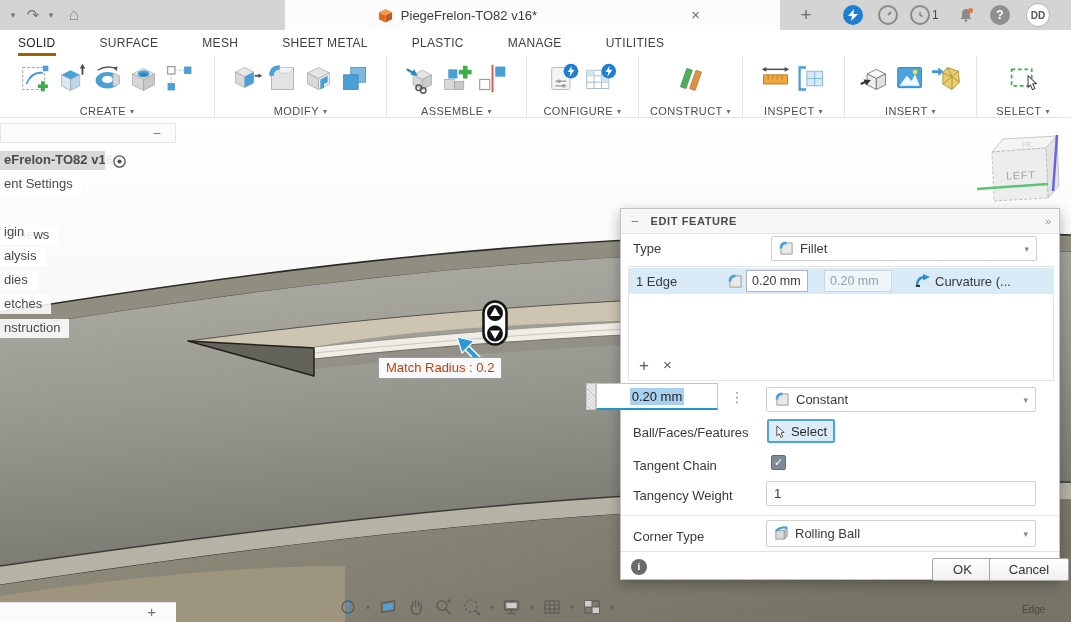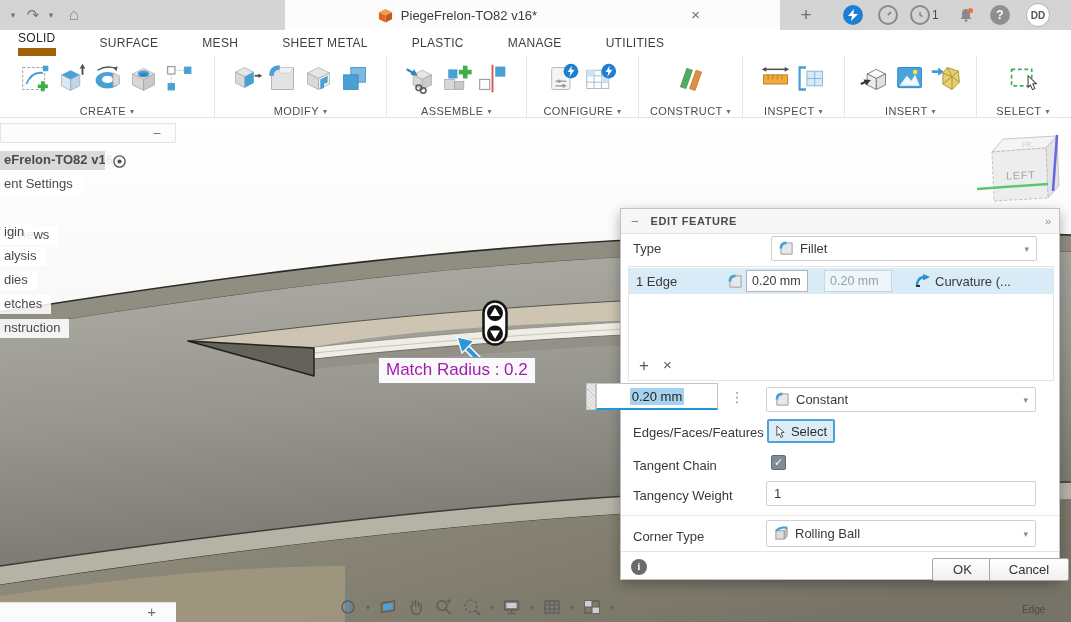--- a/index.html
+++ b/index.html
@@ -12,34 +12,34 @@
   .doc-tab { position:absolute; left:285px; top:0; width:495px; height:30px; background:#fcfcfc; display:flex; align-items:center; justify-content:center; padding-right:150px; gap:8px; }
   .doc-title { font-size:13px; color:#3c3c3c; white-space:nowrap; }
   .doc-close { position:absolute; right:80px; top:7px; color:#6f6f6f; font-size:15px; line-height:15px; cursor:default; }
   .circle-ic { position:absolute; top:5px; width:20px; height:20px; border-radius:50%; display:flex; align-items:center; justify-content:center; }
   .avatar { background:#fff; border:1px solid #b3b3b3; color:#555; font-size:10px; font-weight:bold; }
   .badge-num { position:absolute; top:8px; font-size:12px; color:#4c4c4c; }
 
   
   .ribbon-tabs { position:absolute; left:0; top:30px; width:1071px; height:26px; background:#fff; display:flex; gap:44px; padding-left:18px; align-items:flex-end; }
   .rtab { font-size:12px; color:#3e3e3e; letter-spacing:.3px; padding-bottom:6px; white-space:nowrap; }
-  .rtab.active { border-bottom:8px solid #a16207; padding-bottom:3px; color:#262626; }
+  .rtab.active { border-bottom:3px solid #a16207; padding-bottom:3px; color:#262626; }
 
   
   .ribbon { position:absolute; left:0; top:56px; width:1071px; height:62px; background:#fff; border-bottom:1px solid #e3e3e3; display:flex; }
   .rgroup { height:100%; display:flex; flex-direction:column; align-items:center; padding-top:3px; border-right:1px solid #e6e6e6; }
   .rgroup:last-child { border-right:none; }
   .ric-row { display:flex; align-items:center; gap:3px; height:40px; }
   .ric { width:33px; height:33px; }
   .rlabel { margin-top:7px; font-size:11px; color:#4d4d4d; letter-spacing:.4px; display:flex; align-items:center; gap:4px; }
   .rlabel .caret { font-size:8px; color:#6f6f6f; }
 
   
   .vp { position:absolute; left:0; top:118px; width:1071px; height:504px; }
-  .tooltip { position:absolute; left:378px; top:357px; background:rgba(253,253,253,.96); border:1px solid #9b9b9b; padding:2px 7px 3px 7px; font-size:17px; color:#a21caf; z-index:3; white-space:nowrap; }
+  .tooltip { position:absolute; left:378px; top:357px; background:rgba(253,253,253,.96); border:1px solid #9b9b9b; padding:2px 7px 3px 7px; font-size:13px; color:#c2410c; z-index:3; white-space:nowrap; }
   .status-edge { position:absolute; left:1022px; top:604px; font-size:10px; color:#4b4a40; z-index:2; }
 
   
   .browser-bar { position:absolute; left:0; top:123px; width:176px; height:20px; background:#fcfcfc; border:1px solid #e4e4e4; z-index:2; }
   .browser-min { position:absolute; right:14px; top:1px; color:#7a7a7a; font-size:14px; }
   .chip { position:absolute; left:0; height:19px; background:rgba(255,255,255,.88); color:#4a4a4a; font-size:13px; line-height:18px; padding:0 9px 1px 4px; white-space:nowrap; z-index:2; }
   .chip.sel { background:#d9d9d9; font-weight:bold; }
   .radio-chip { position:absolute; left:105px; top:151px; width:28px; height:20px; background:rgba(255,255,255,.9); display:flex; align-items:center; justify-content:center; z-index:2; }
   .timeline { position:absolute; left:0; top:602px; width:176px; height:20px; background:#fbfbfb; border-top:1px solid #e2e2e2; z-index:2; }
   .timeline .plus { position:absolute; right:20px; top:0px; color:#6d6d6d; font-size:15px; }
@@ -537,21 +537,21 @@
 
     <div class="dropdown" style="left:145px; top:178px; width:270px;padding-left:8px;">
       <svg width="15" height="15" viewBox="0 0 16 16">
         <path d="M2,14 L2,8 Q2,2 8,2 L14,2 L14,14 Z" fill="#e8e8e8" stroke="#9a9a9a" stroke-width="1"></path>
         <path d="M2,8 Q2,2 8,2" fill="none" stroke="#4a9fd4" stroke-width="3"></path>
       </svg>
       <span>Constant</span>
       <span class="caret">▾</span>
     </div>
 
-    <span class="dlg-label" style="top:216px;">Edges/Faces/Features</span>
+    <span class="dlg-label" style="top:216px;">Ball/Faces/Features</span>
     <div class="select-btn">
       <svg width="11" height="13" viewBox="0 0 12 14">
         <polygon points="2,1 10,8 6.5,8.5 8.5,12.5 6.5,13.5 4.5,9.5 2,11.5" fill="#fff" stroke="#444" stroke-width="1"></polygon>
       </svg>
       <span>Select</span>
     </div>
 
     <span class="dlg-label" style="top:249px;">Tangent Chain</span>
     <div class="checkbox">✓</div>
 

